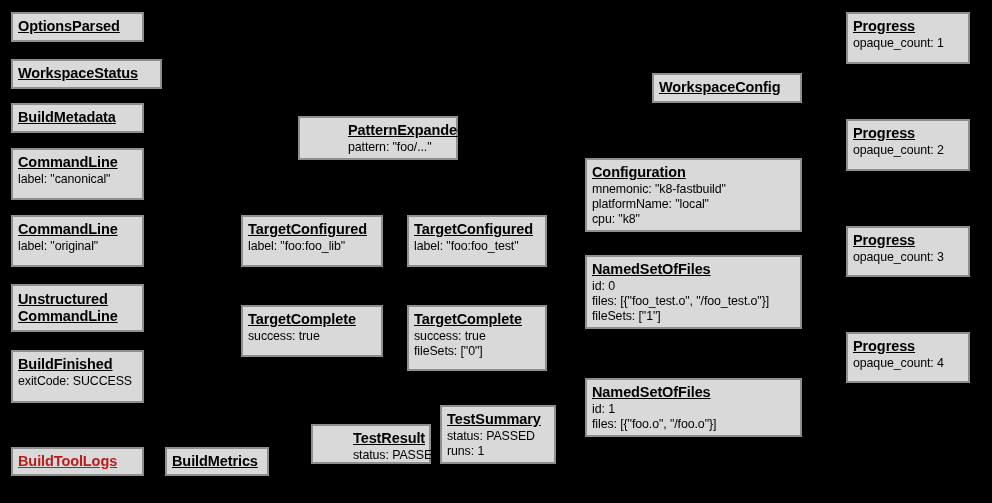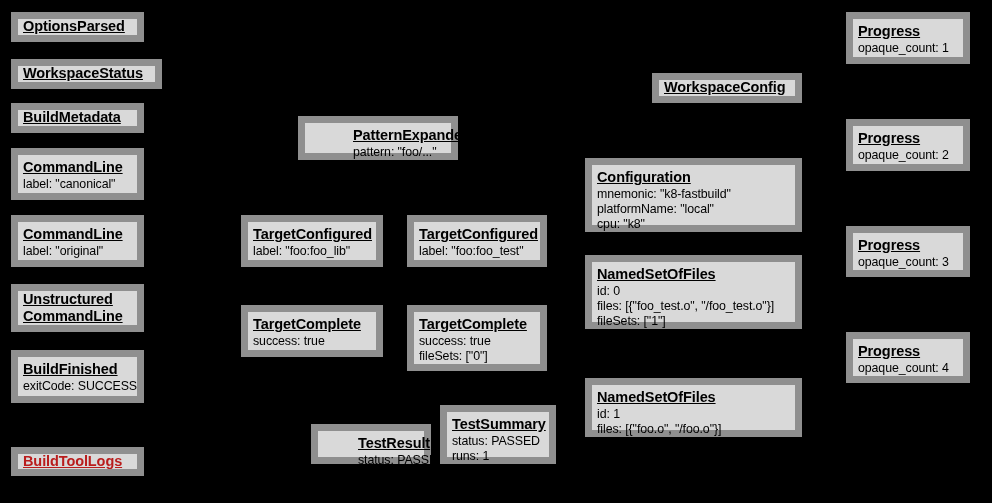--- a/index.html
+++ b/index.html
@@ -15,21 +15,21 @@
     position: relative;
     width: 992px;
     height: 503px;
     background: #000000;
     overflow: hidden;
   }
   .node {
     position: absolute;
     box-sizing: border-box;
     background: #d9d9d9;
-    border: 7px solid #d946ef;
+    border: 2px solid #d946ef;
     padding: 3px 5px 4px 5px;
     color: #000000;
     line-height: 1.14;
   }
   .node .title {
     display: inline-block;
     font-size: 14.5px;
     font-weight: bold;
     text-decoration: underline;
     text-underline-offset: 1px;
@@ -78,20 +78,23 @@
         <span class="title title-block">Unstructured</span>
         <span class="title title-block">CommandLine</span>
       </div>
     </div>
     <div class="node" style="left: 11px; top: 350px; width: 133px; height: 53px; background: rgb(217, 217, 217); border-color: rgb(143, 143, 143); color: rgb(0, 0, 0);"><span class="title">BuildFinished</span><div class="fields">
         <div class="field">exitCode: SUCCESS</div>
       </div></div>
     <div class="node title-only" style="left: 11px; top: 447px; width: 133px; height: 29px; background: rgb(217, 217, 217); border-color: rgb(143, 143, 143); color: #b91c1c;">
       <span class="title">BuildToolLogs</span>
     </div>
+    <div class="node title-only" style="left: 165px; top: 447px; width: 104px; height: 29px; background: rgb(217, 217, 217); border-color: rgb(143, 143, 143); color: rgb(0, 0, 0);">
+      <span class="title">BuildMetrics</span>
+    </div>
     <div class="node" style="left: 298px; top: 116px; width: 160px; height: 44px; background: rgb(217, 217, 217); border-color: rgb(143, 143, 143); color: rgb(0, 0, 0); padding-left: 48px;"><span class="title">PatternExpanded</span><div class="fields">
         <div class="field">pattern: "foo/..."</div>
       </div></div>
     <div class="node" style="left: 241px; top: 215px; width: 142px; height: 52px; background: rgb(217, 217, 217); border-color: rgb(143, 143, 143); color: rgb(0, 0, 0);"><span class="title">TargetConfigured</span><div class="fields">
         <div class="field">label: "foo:foo_lib"</div>
       </div></div>
     <div class="node" style="left: 407px; top: 215px; width: 140px; height: 52px; background: rgb(217, 217, 217); border-color: rgb(143, 143, 143); color: rgb(0, 0, 0);"><span class="title">TargetConfigured</span><div class="fields">
         <div class="field">label: "foo:foo_test"</div>
       </div></div>
     <div class="node" style="left: 241px; top: 305px; width: 142px; height: 52px; background: rgb(217, 217, 217); border-color: rgb(143, 143, 143); color: rgb(0, 0, 0);"><span class="title">TargetComplete</span><div class="fields">

